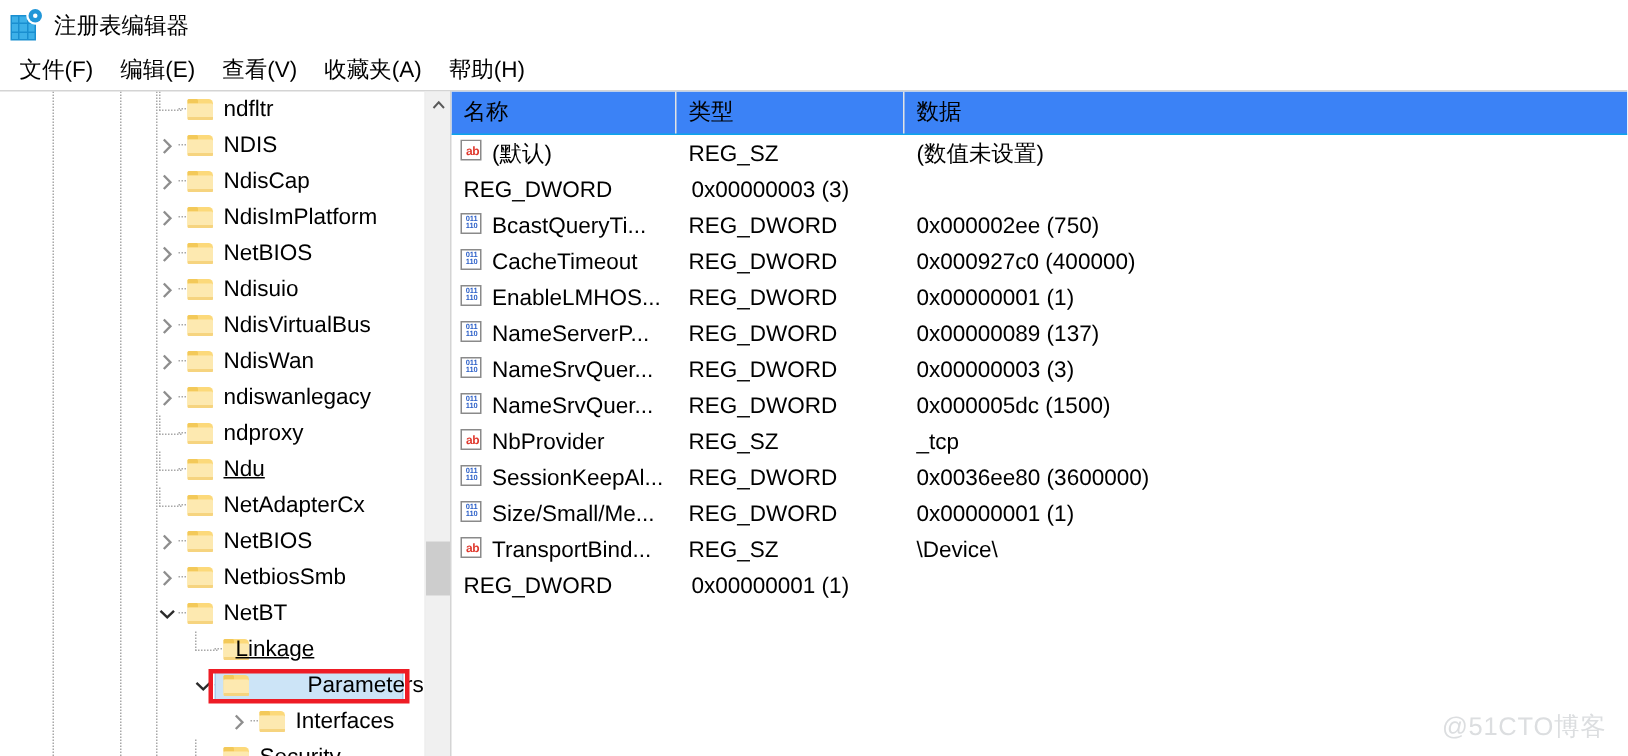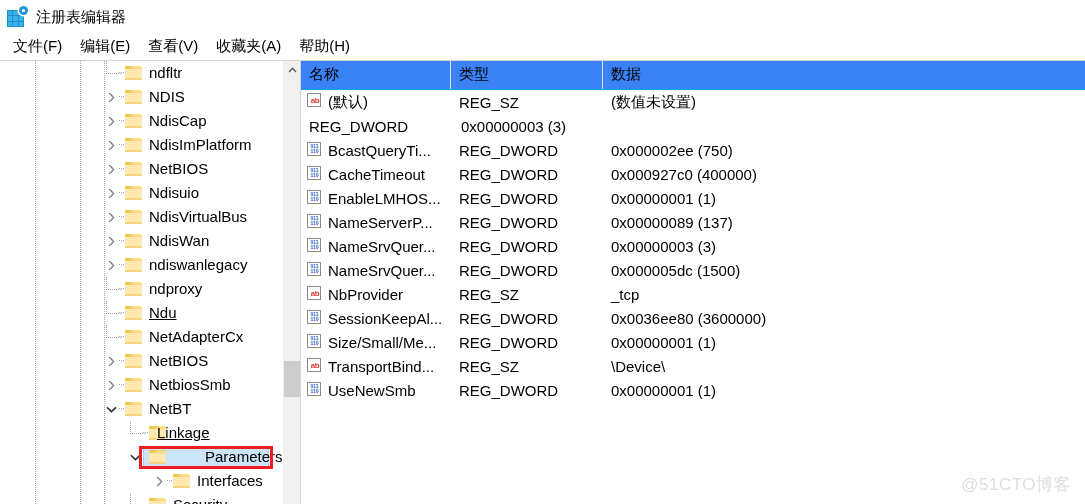--- a/index.html
+++ b/index.html
@@ -798,31 +798,20 @@
               <span class="shadow"></span>
               <span class="page"></span>
               <span class="ab">ab</span>
             </span>
             <span>TransportBind...</span>
           </div>
           <div class="vcell c-type">REG_SZ</div>
           <div class="vcell c-data">\Device\</div>
         </div>
         <div class="vrow">
-          <div class="vcell c-name">
-            <span class="vicon">
-              <span class="shadow"></span>
-              <span class="page"></span>
-              <span class="bits">
-                <span>011</span>
-                <span>110</span>
-              </span>
-            </span>
-            <span>UseNewSmb</span>
-          </div>
           <div class="vcell c-type">REG_DWORD</div>
           <div class="vcell c-data">0x00000001 (1)</div>
         </div>
       </div>
   </div>
 
 </div>
 
 <div class="watermark">@51CTO博客</div>
 

